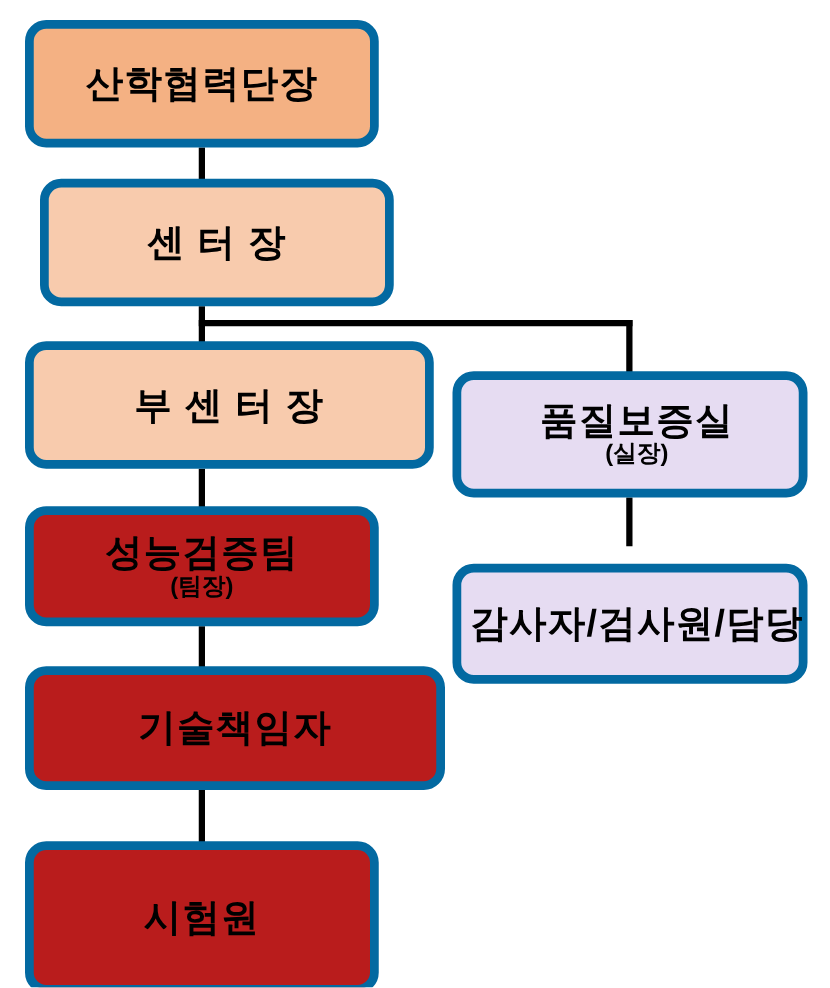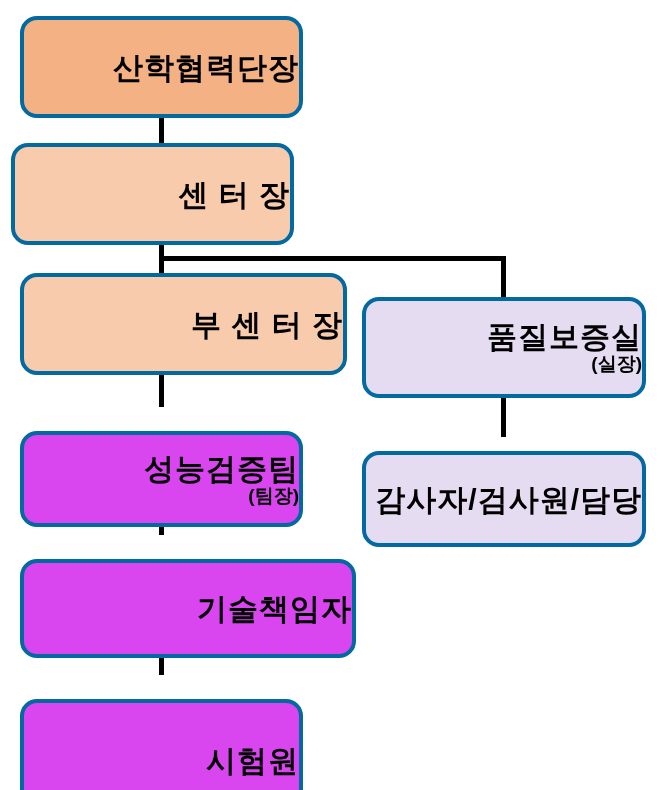--- a/index.html
+++ b/index.html
@@ -11,49 +11,49 @@
     position: relative;
     width: 664px;
     height: 790px;
     background: #FFFFFF;
     font-family: "Liberation Sans", "DejaVu Sans", sans-serif;
     overflow: hidden;
   }
   .node {
     position: absolute;
     box-sizing: border-box;
-    border: 4px solid #0369a1;
+    border: 7px solid #0369a1;
     border-radius: 17px;
     display: flex;
     flex-direction: column;
-    align-items: flex-end;
+    align-items: center;
     justify-content: center;
     text-align: center;
     color: #000000;
     font-weight: bold;
     z-index: 2;
   }
   .node .label {
     font-size: 30px;
     line-height: 1.1;
     letter-spacing: 1px;
     white-space: nowrap;
   }
   .node .sublabel {
     font-size: 19px;
     line-height: 1.15;
     white-space: nowrap;
   }
   .fill-l1 { background: #F4B183; }
   .fill-l2 { background: #F8CBAD; }
-  .fill-team { background: #d946ef; margin-top: 26px; }
+  .fill-team { background: #b91c1c; }
   .fill-qa { background: #E6DCF2; padding-left: 11px; }
 
   .n1 { left: 20px;  top: 16px;  width: 283px; height: 102px; }
-  .n2 { left: 11px;  top: 143px; width: 283px; height: 102px; }
+  .n2 { left: 32px;  top: 143px; width: 283px; height: 102px; }
   .n3 { left: 20px;  top: 273px; width: 327px; height: 102px; }
   .n4 { left: 20px;  top: 405px; width: 283px; height: 96px;  }
   .n5 { left: 20px;  top: 533px; width: 336px; height: 99px;  }
   .n6 { left: 20px;  top: 673px; width: 283px; height: 122px;  }
   .n7 { left: 362px; top: 297px; width: 284px; height: 101px; }
   .n8 { left: 362px; top: 435px; width: 284px; height: 96px; margin-top: 16px;  }
 
   .conn {
     position: absolute;
     background: #000000;

